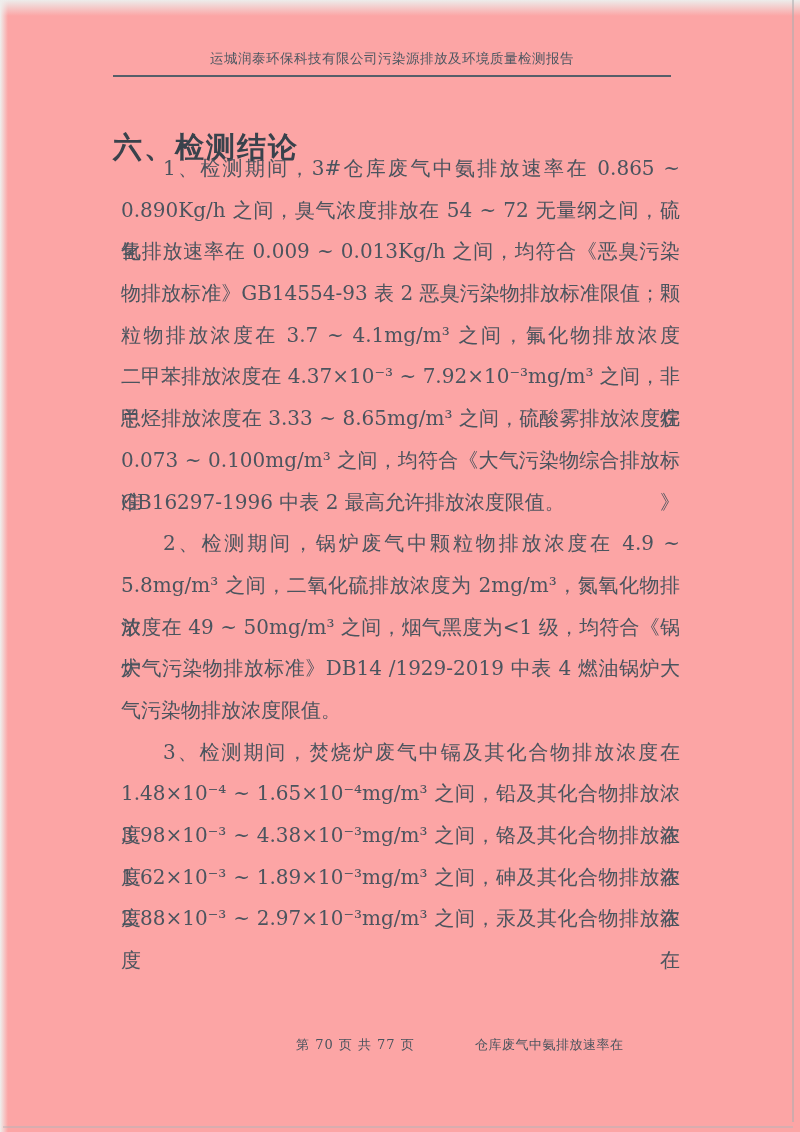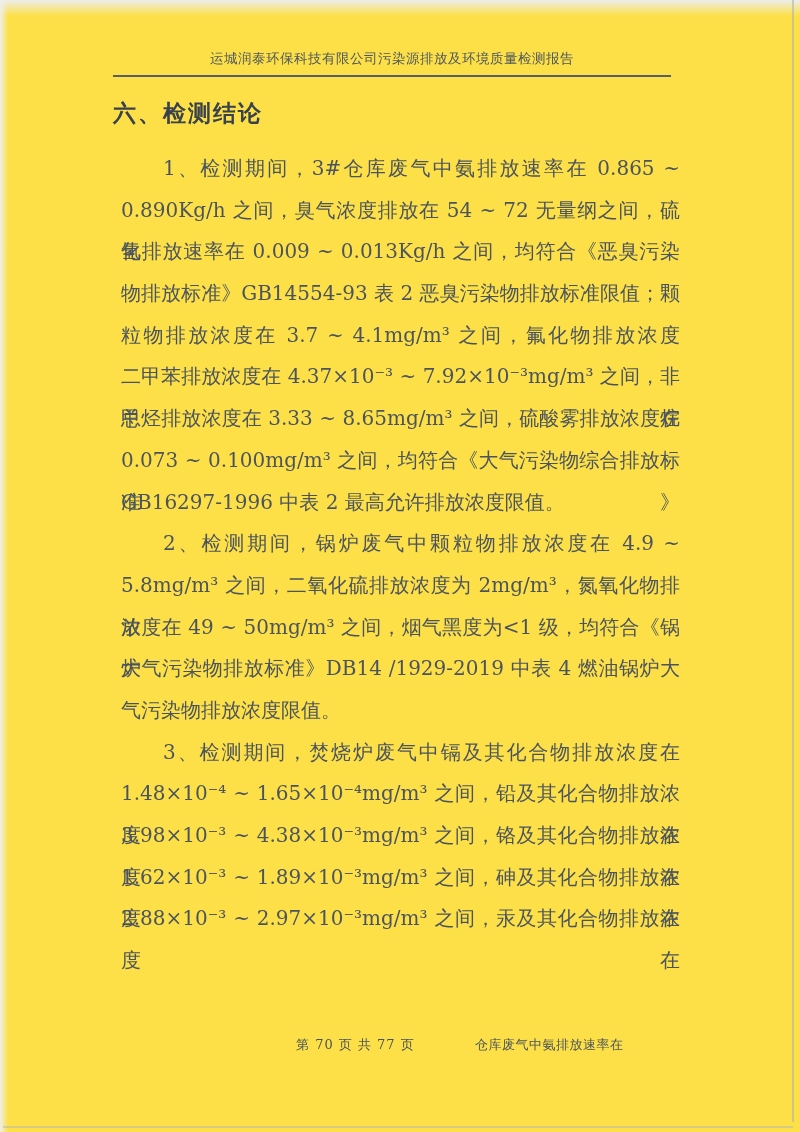--- a/index.html
+++ b/index.html
@@ -8,21 +8,21 @@
     width: 800px;
     height: 1132px;
     background: #fbfbf9;
     font-family: "DejaVu Serif", "Liberation Serif", serif;
     overflow: hidden;
   }
   .page {
     position: relative;
     width: 800px;
     height: 1132px;
-    background: #fde047;
+    background: #fca5a5;
   }
   
   .edge-right {
     position: absolute;
     left: 792px; top: 0;
     width: 2px; height: 1122px;
     background: #a9aeb1;
     opacity: 0.55;
   }
   .edge-bottom {
@@ -52,22 +52,22 @@
     text-align: center;
     font-size: 13.5px;
     letter-spacing: 0.5px;
     color: #4d5761;
     padding-bottom: 7px;
     border-bottom: 2px solid #565f69;
   }
 
   .section-title {
     position: absolute;
-    left: 113px; top: 98px;
-    font-size: 23px;
+    left: 113px; top: 128px;
+    font-size: 29px;
     font-weight: bold;
     letter-spacing: 2px;
     color: #39424c;
   }
 
   .body-text {
     position: absolute;
     left: 113px; top: 148px;
     width: 559px;
     font-size: 20px;

